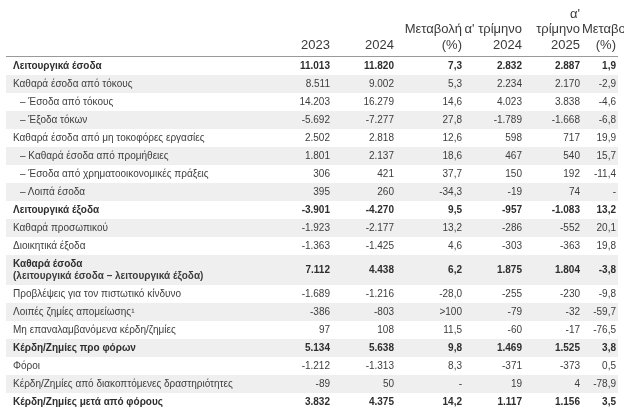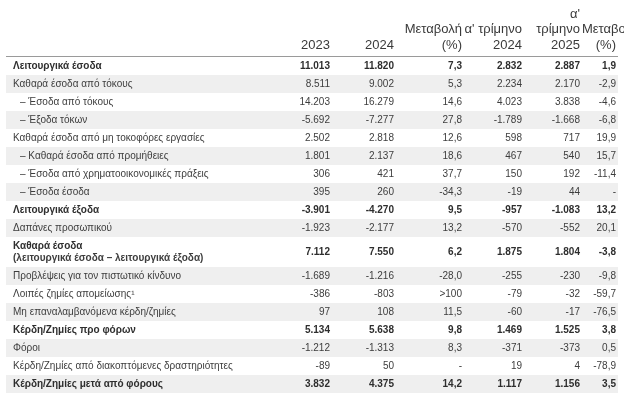--- a/index.html
+++ b/index.html
@@ -164,58 +164,69 @@
           </td>
           <td>306</td>
           <td>421</td>
           <td>37,7</td>
           <td>150</td>
           <td>192</td>
           <td>-11,4</td>
         </tr>
         <tr class="indent">
           <td class="label">
-            <div>– Έσοδα έσοδα</div>
+            <div>– Λοιπά έσοδα</div>
           </td>
           <td>395</td>
           <td>260</td>
           <td>-34,3</td>
           <td>-19</td>
-          <td>44</td>
+          <td>74</td>
           <td>-</td>
         </tr>
         <tr class="bold ">
           <td class="label">
             <div>Λειτουργικά έξοδα</div>
           </td>
           <td>-3.901</td>
           <td>-4.270</td>
           <td>9,5</td>
           <td>-957</td>
           <td>-1.083</td>
           <td>13,2</td>
         </tr>
         <tr class="">
           <td class="label">
-            <div>Δαπάνες προσωπικού</div>
+            <div>Καθαρά προσωπικού</div>
           </td>
           <td>-1.923</td>
           <td>-2.177</td>
           <td>13,2</td>
-          <td>-570</td>
+          <td>-286</td>
           <td>-552</td>
           <td>20,1</td>
         </tr>
+        <tr class="">
+          <td class="label">
+            <div>Διοικητικά έξοδα</div>
+          </td>
+          <td>-1.363</td>
+          <td>-1.425</td>
+          <td>4,6</td>
+          <td>-303</td>
+          <td>-363</td>
+          <td>19,8</td>
+        </tr>
         <tr class="bold ">
           <td class="label">
             <div>Καθαρά έσοδα</div>
             <div class="sublabel">(λειτουργικά έσοδα – λειτουργικά έξοδα)</div>
           </td>
           <td>7.112</td>
-          <td>7.550</td>
+          <td>4.438</td>
           <td>6,2</td>
           <td>1.875</td>
           <td>1.804</td>
           <td>-3,8</td>
         </tr>
         <tr class="">
           <td class="label">
             <div>Προβλέψεις για τον πιστωτικό κίνδυνο</div>
           </td>
           <td>-1.689</td>

